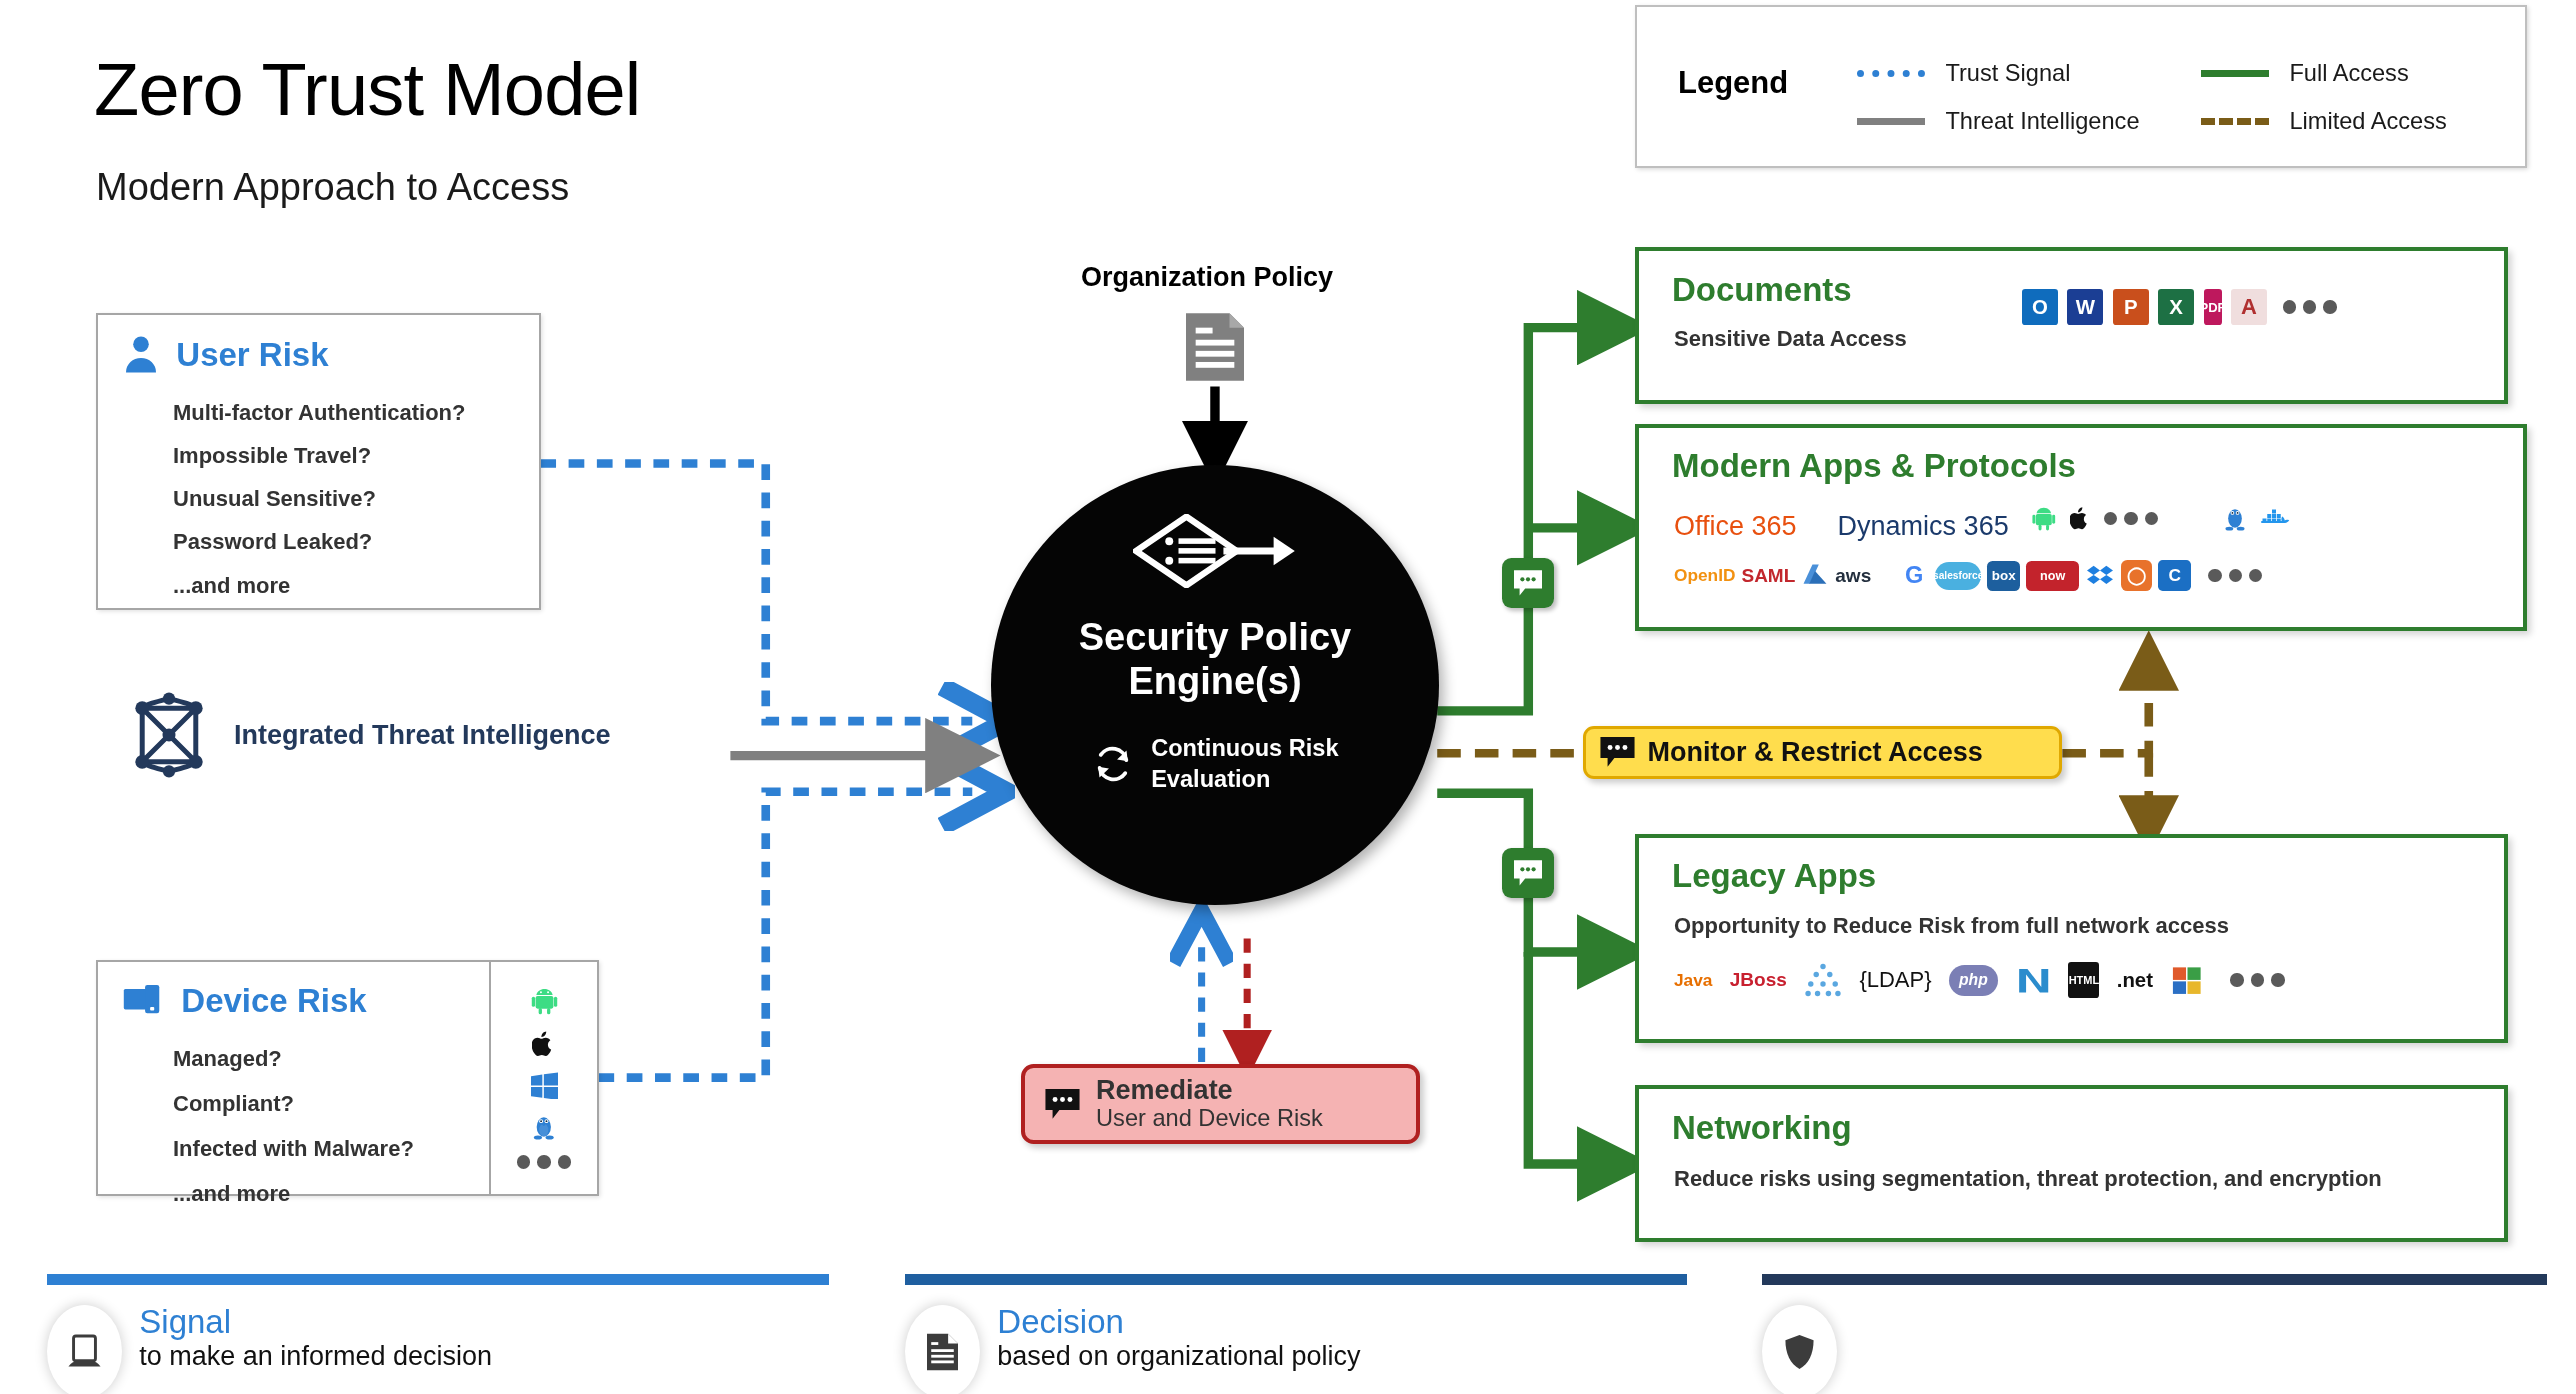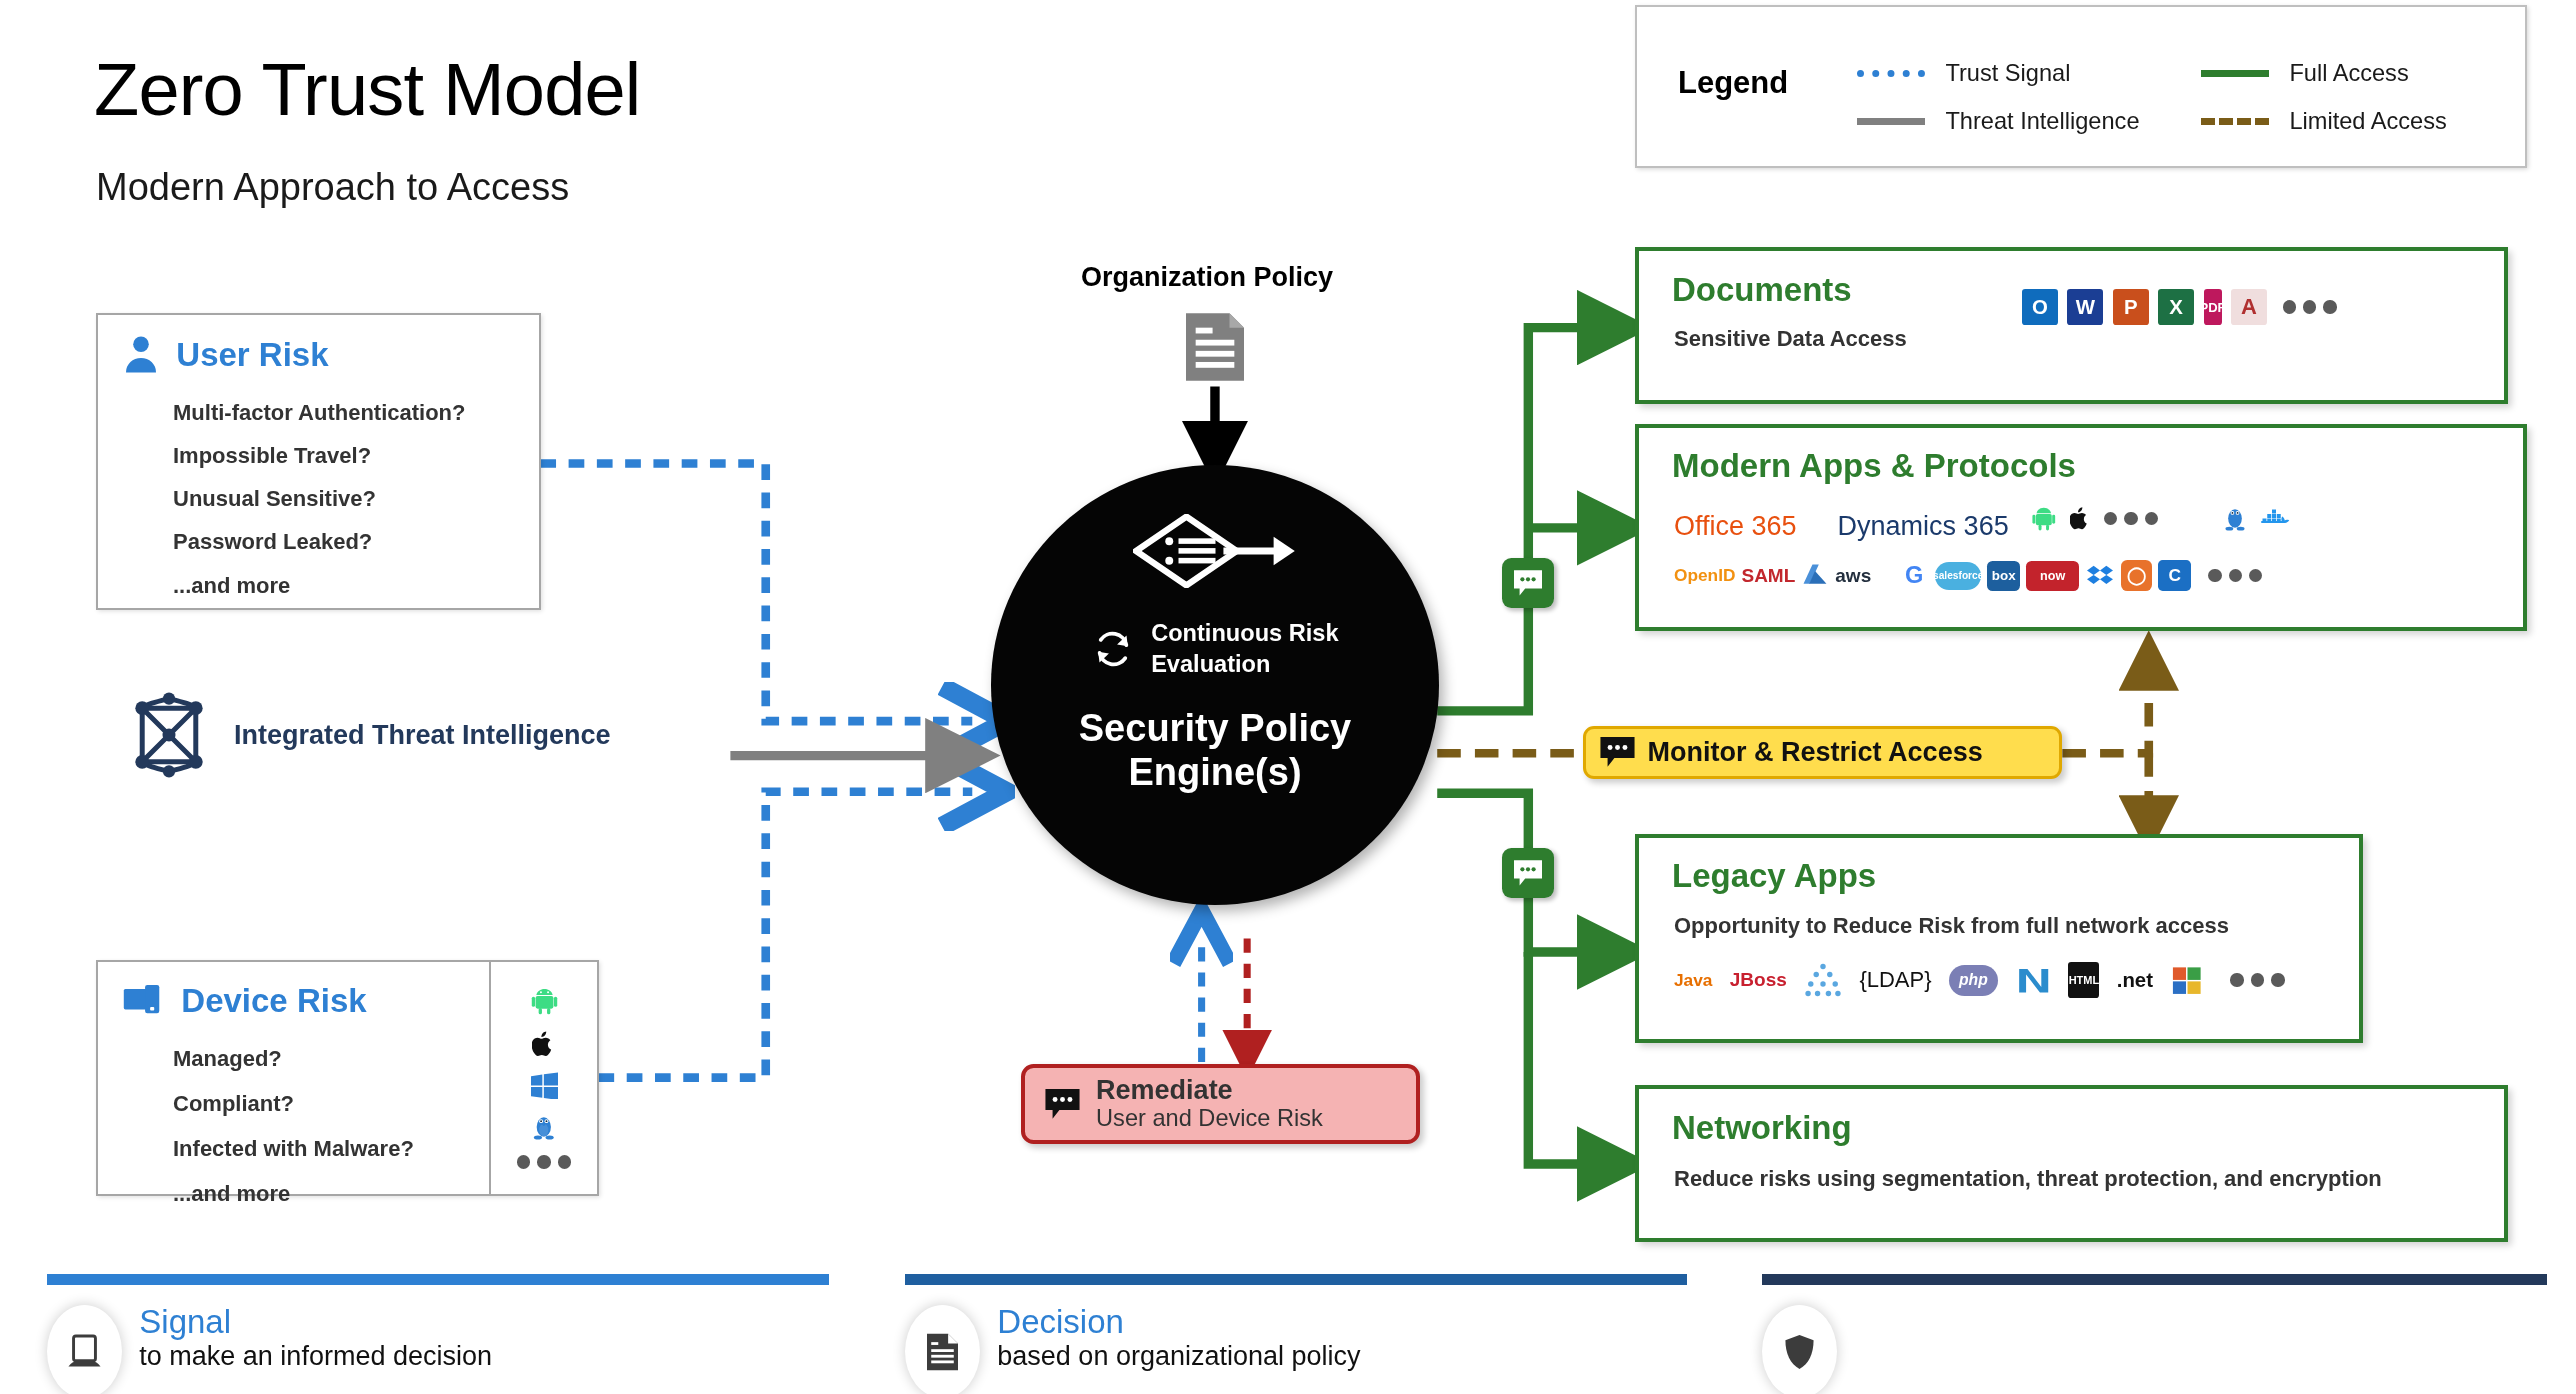--- a/index.html
+++ b/index.html
@@ -60,21 +60,21 @@
   #core-sub{margin-top:30px;display:flex;align-items:center;color:#fff;}
   #core-sub .cs-text{font-size:23.6px;font-weight:700;line-height:1.3;margin-left:15.7px;}
 
   
   .panel{background:#fff;border:4.7px solid #2e7d2e;box-sizing:border-box;
          box-shadow:3.9px 3.9px 7px rgba(0,0,0,.18);}
   .panel-title{font-size:33px;font-weight:700;color:#2e7d2e;}
   .panel-sub{font-size:22px;font-weight:700;color:#333;}
   #panel-documents{left:1635px;top:247px;width:873px;height:157px;}
   #panel-modern{left:1635px;top:424px;width:892px;height:207px;}
-  #panel-legacy{left:1635px;top:834px;width:728px;height:209px;}
+  #panel-legacy{left:1635px;top:834px;width:873px;height:209px;}
   #panel-networking{left:1635px;top:1085px;width:873px;height:157px;}
 
   .logo-row{display:flex;align-items:center;}
   .brand{font-size:27px;font-weight:400;}
   .brand-o365{color:#e8500f;}
   .brand-d365{color:#1b3a6b;}
 
   .chip{display:inline-flex;align-items:center;justify-content:center;
         font-weight:700;color:#fff;border-radius:3.1px;}
 
@@ -320,37 +320,37 @@
           <circle cx="13.5" cy="10.3" r="1.5"></circle>
           <circle cx="13.5" cy="17.7" r="1.5"></circle>
         <rect x="17" y="9.2" width="14" height="2.1"></rect>
           <rect x="17" y="12.9" width="14" height="2.1"></rect>
           <rect x="17" y="16.6" width="14" height="2.1"></rect>
         </g>
       <path d="M34 14 H55" stroke="#fff" stroke-width="2.6"></path>
       <path d="M53 8.6 L61 14 L53 19.4 Z" fill="#fff"></path>
     </svg>
   </span>
+  <div id="core-title">
+    <div>Security Policy</div>
+    <div>Engine(s)</div>
+  </div>
   <div id="core-sub">
     <span class="ico">
       <svg width="44" height="44" viewBox="0 0 28 28">
         <path d="M22.5 11.5A9 9 0 0 0 6.2 8.2" fill="none" stroke="#fff" stroke-width="2.4" stroke-linecap="round"></path>
         <path d="M22.6 5.4 L23.4 12.3 L16.6 11.2 Z" fill="#fff"></path>
         <path d="M5.5 16.5A9 9 0 0 0 21.8 19.8" fill="none" stroke="#fff" stroke-width="2.4" stroke-linecap="round"></path>
         <path d="M5.4 22.6 L4.6 15.7 L11.4 16.8 Z" fill="#fff"></path>
       </svg>
     </span>
     <span class="cs-text">
       <span>Continuous Risk</span><br>
       <span>Evaluation</span>
     </span>
-  </div>
-  <div id="core-title">
-    <div>Security Policy</div>
-    <div>Engine(s)</div>
   </div>
 </div>
 
 <div class="abs node-badge" style="left:1502px;top:558px;">
   <svg width="28" height="27" viewBox="0 0 20 19">
       <path d="M0 0h20v13H8l-4 5v-5H0z" fill="#fff"></path>
       <g fill="#2e7d2e">
         <circle cx="6" cy="6.5" r="1.5"></circle>
         <circle cx="10" cy="6.5" r="1.5"></circle>
         <circle cx="14" cy="6.5" r="1.5"></circle>

